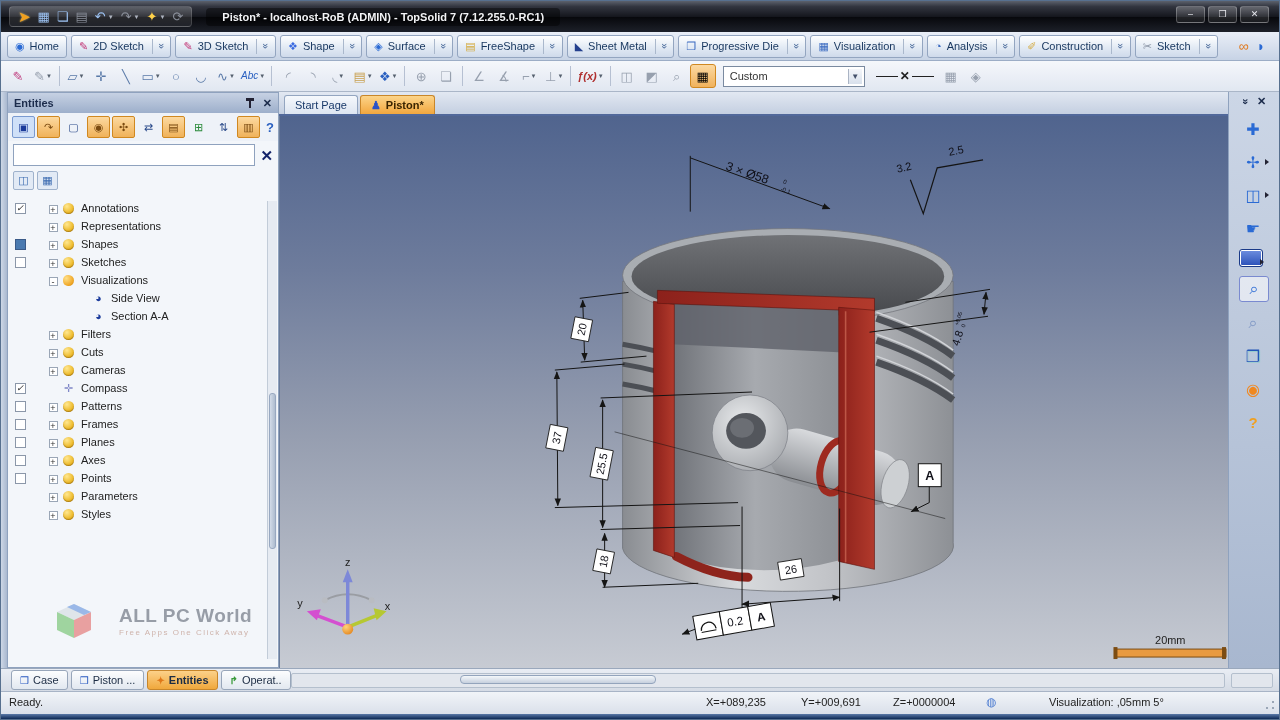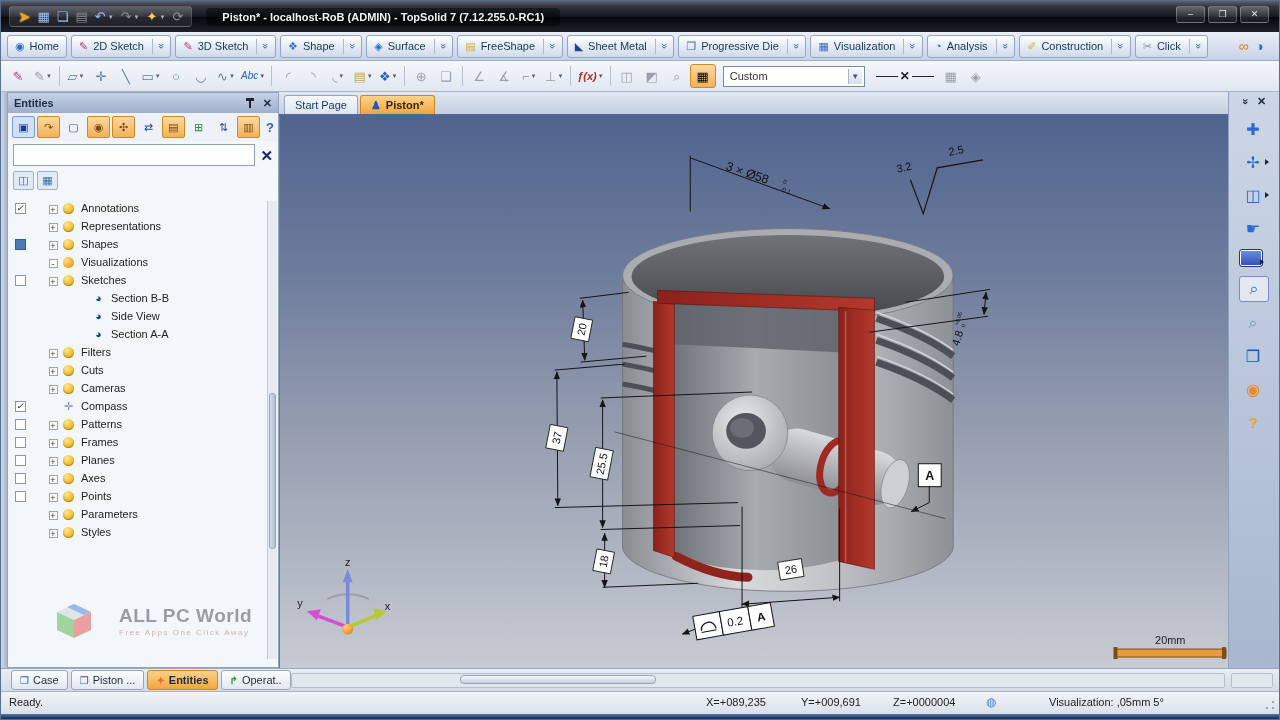--- a/index.html
+++ b/index.html
@@ -324,21 +324,21 @@
         </div>
       
         <div class="rtab">
           <span class="rt-ico ti-construction"></span>
           <span class="rt-lbl">Construction</span>
           <span class="rt-chev"></span>
         </div>
       
         <div class="rtab">
           <span class="rt-ico ti-tools"></span>
-          <span class="rt-lbl">Click</span>
+          <span class="rt-lbl">Sketch</span>
           <span class="rt-chev"></span>
         </div>
       </div>
     <div class="ribbon-right">
 
         <span class="ri ri-or">∞</span>
 
         <span class="ri ri-bl">◗</span>
       </div>
   </div>
@@ -602,44 +602,37 @@
             <span class="gut">
               <i class="cb cb-fill"></i>
             </span>
             <span class="ind ind1"></span>
             <span class="exp exp-plus"></span>
             <span class="ico ico-yellow"></span>
             <span class="lbl">Shapes</span>
           </div>
 
           <div class="trow">
+            <span class="gut">
+              <i class="cb cb-empty"></i>
+            </span>
+            <span class="ind ind1"></span>
+            <span class="exp exp-plus"></span>
+            <span class="ico ico-yellow"></span>
+            <span class="lbl">Sketches</span>
+          </div>
+
+          <div class="trow">
             <span class="gut"></span>
             <span class="ind ind1"></span>
             <span class="exp exp-minus"></span>
             <span class="ico ico-vis"></span>
             <span class="lbl">Visualizations</span>
           </div>
 
-          <div class="trow">
-            <span class="gut">
-              <i class="cb cb-empty"></i>
-            </span>
-            <span class="ind ind1"></span>
-            <span class="exp exp-plus"></span>
-            <span class="ico ico-yellow"></span>
-            <span class="lbl">Sketches</span>
-          </div>
-
-          <div class="trow">
-            <span class="gut"></span>
-            <span class="ind ind2"></span>
-            <span class="exp exp-no"></span>
-            <span class="ico ico-view"></span>
-            <span class="lbl">Section B-B</span>
-          </div>
 
           <div class="trow">
             <span class="gut"></span>
             <span class="ind ind2"></span>
             <span class="exp exp-no"></span>
             <span class="ico ico-view"></span>
             <span class="lbl">Side View</span>
           </div>
 
           <div class="trow">

